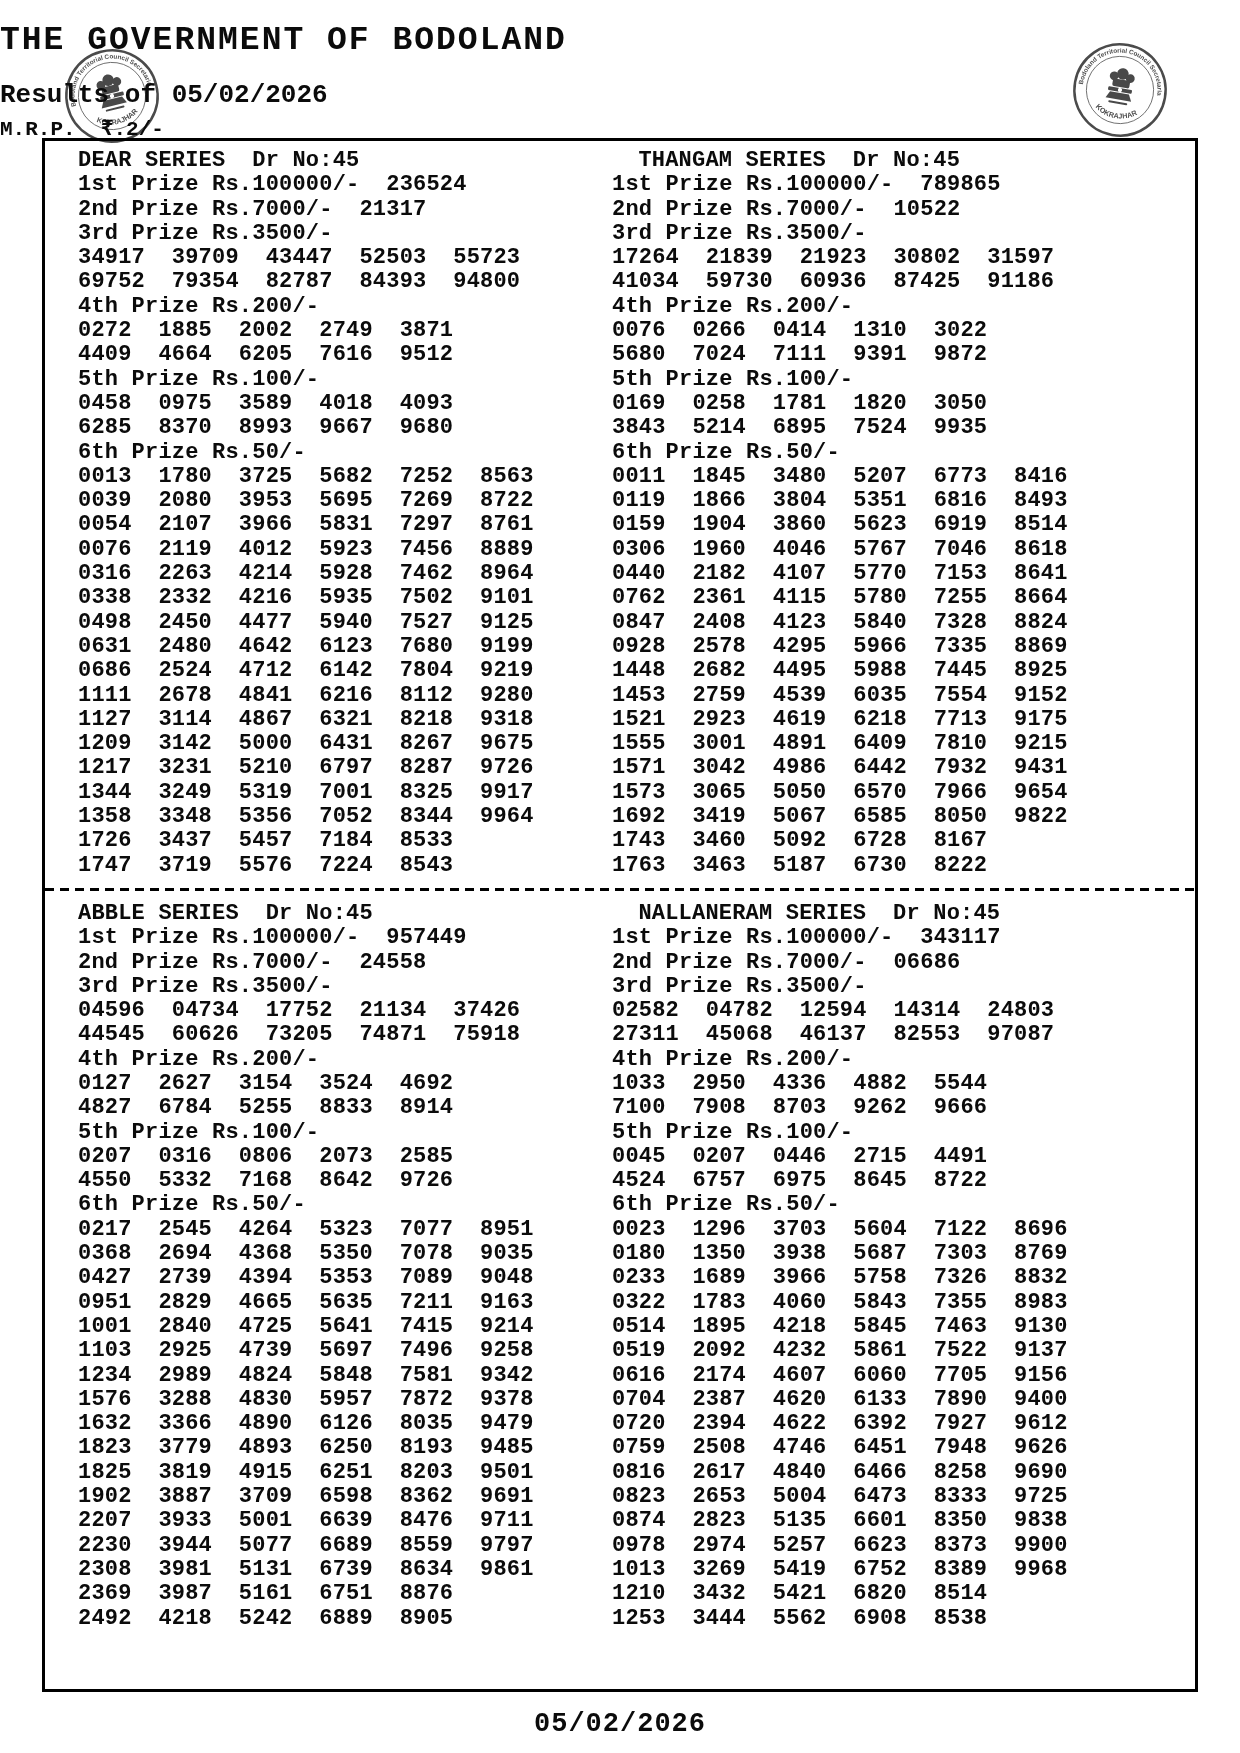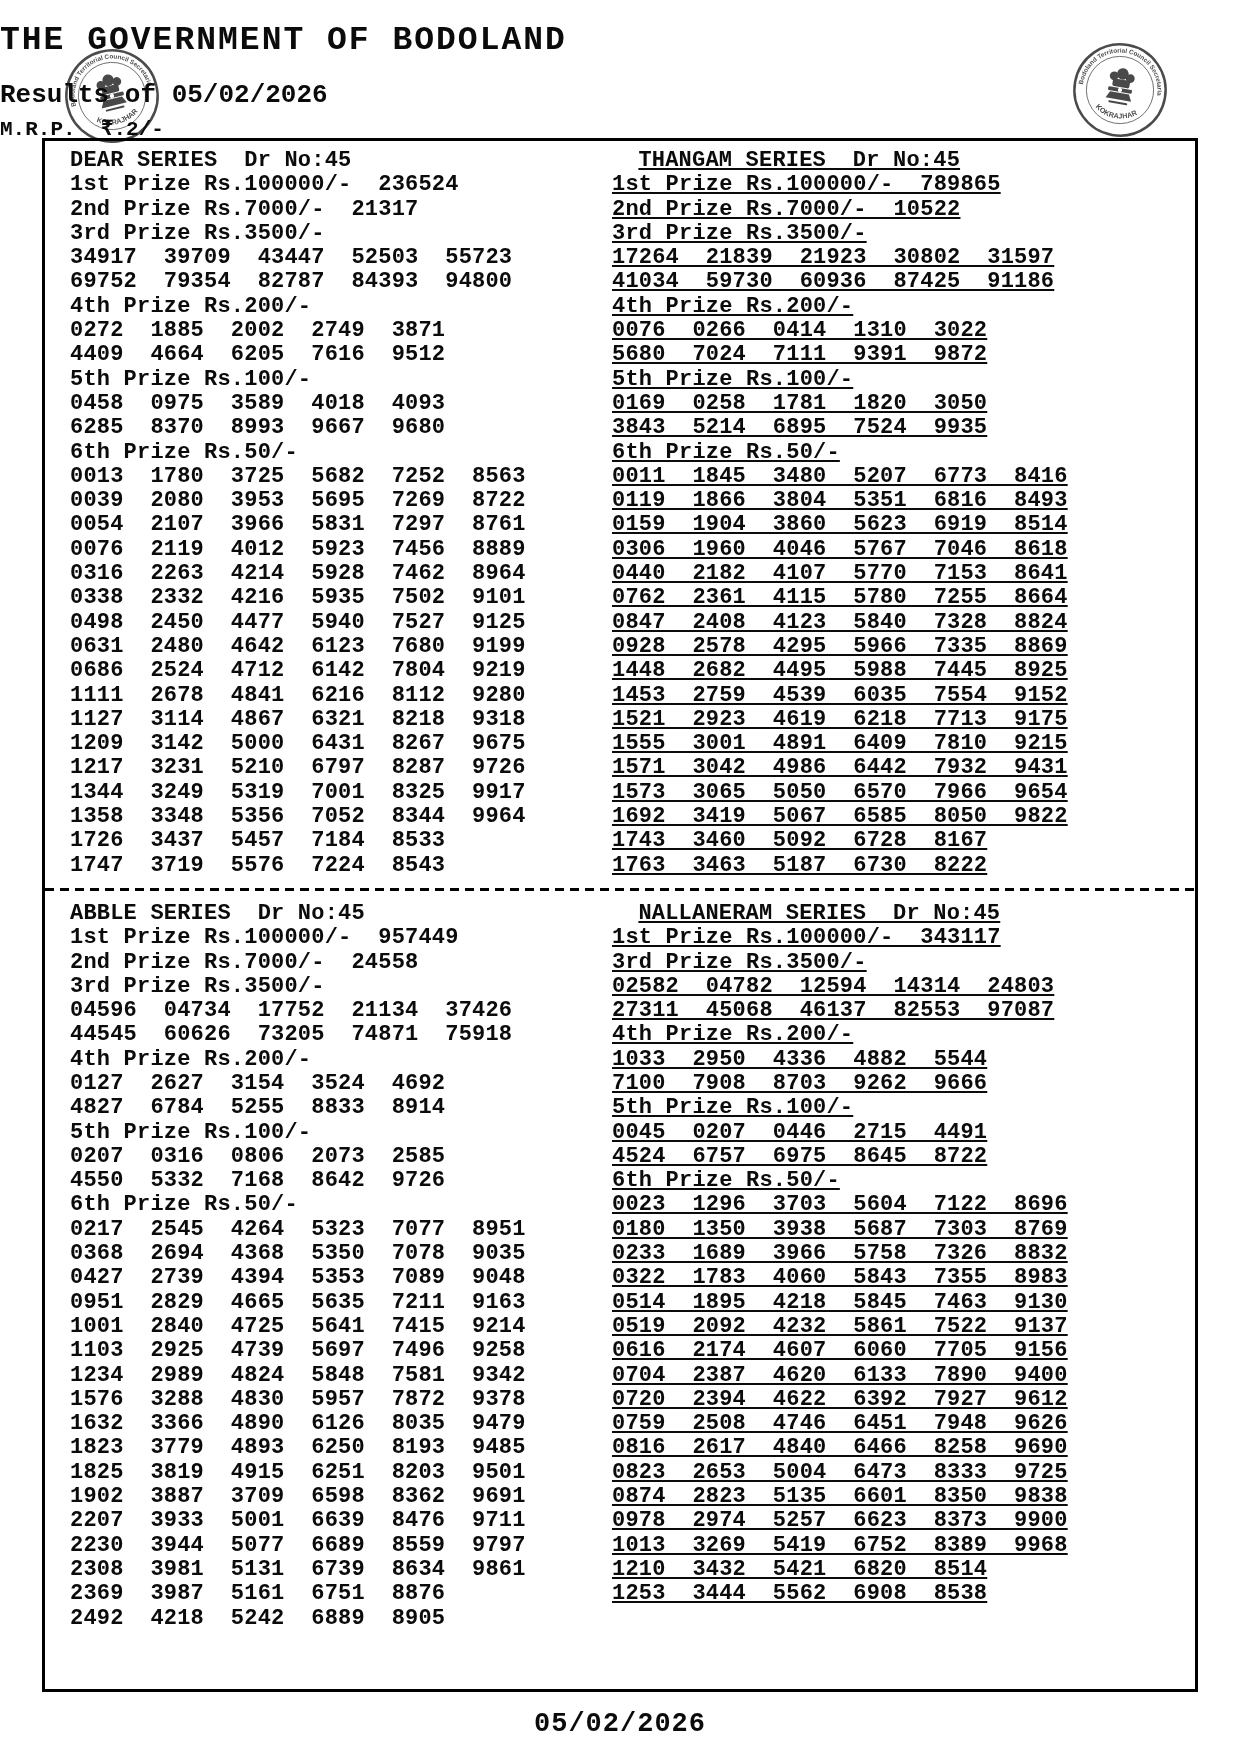--- a/index.html
+++ b/index.html
@@ -23,22 +23,22 @@
   .seal-left{left:64px;top:48px;transform:rotate(-14deg);}
   .seal-right{right:72px;top:42px;transform:rotate(10deg);}
 
   
   .result-box{
     position:absolute;left:42px;right:42px;top:138px;bottom:61px;
     border:3px solid #000;box-sizing:border-box;
     padding-top:8px;
   }
   .half{display:grid;grid-template-columns:547px 1fr;}
-  .series-cell{padding-left:25px;}
-  .cell-right{padding-left:20px;text-decoration:underline;}
+  .series-cell{padding-left:33px;}
+  .cell-right{padding-left:20px;}
   .line{
     font-size:22px;line-height:24.3px;font-weight:bold;white-space:pre;
     letter-spacing:.2px;
   }
   .cell-right .series-header{padding-left:2ch;}
   .dashed-sep{
     height:3px;margin:10px 0 11px 0;
     background:repeating-linear-gradient(90deg,#000 0 9px,transparent 9px 15px);
   }
 
@@ -211,20 +211,21 @@
           <div class="line num-row">1902  3887  3709  6598  8362  9691</div>
           <div class="line num-row">2207  3933  5001  6639  8476  9711</div>
           <div class="line num-row">2230  3944  5077  6689  8559  9797</div>
           <div class="line num-row">2308  3981  5131  6739  8634  9861</div>
           <div class="line num-row">2369  3987  5161  6751  8876</div>
           <div class="line num-row">2492  4218  5242  6889  8905</div>
         </div>
       <div class="series-cell cell-right">
           <div class="line series-header">NALLANERAM SERIES  Dr No:45</div>
           <div class="line prize-label">1st Prize Rs.100000/-  343117</div>
+          <div class="line prize-label">2nd Prize Rs.7000/-  06686</div>
           <div class="line prize-label">3rd Prize Rs.3500/-</div>
           <div class="line num-row">02582  04782  12594  14314  24803</div>
           <div class="line num-row">27311  45068  46137  82553  97087</div>
           <div class="line prize-label">4th Prize Rs.200/-</div>
           <div class="line num-row">1033  2950  4336  4882  5544</div>
           <div class="line num-row">7100  7908  8703  9262  9666</div>
           <div class="line prize-label">5th Prize Rs.100/-</div>
           <div class="line num-row">0045  0207  0446  2715  4491</div>
           <div class="line num-row">4524  6757  6975  8645  8722</div>
           <div class="line prize-label">6th Prize Rs.50/-</div>

